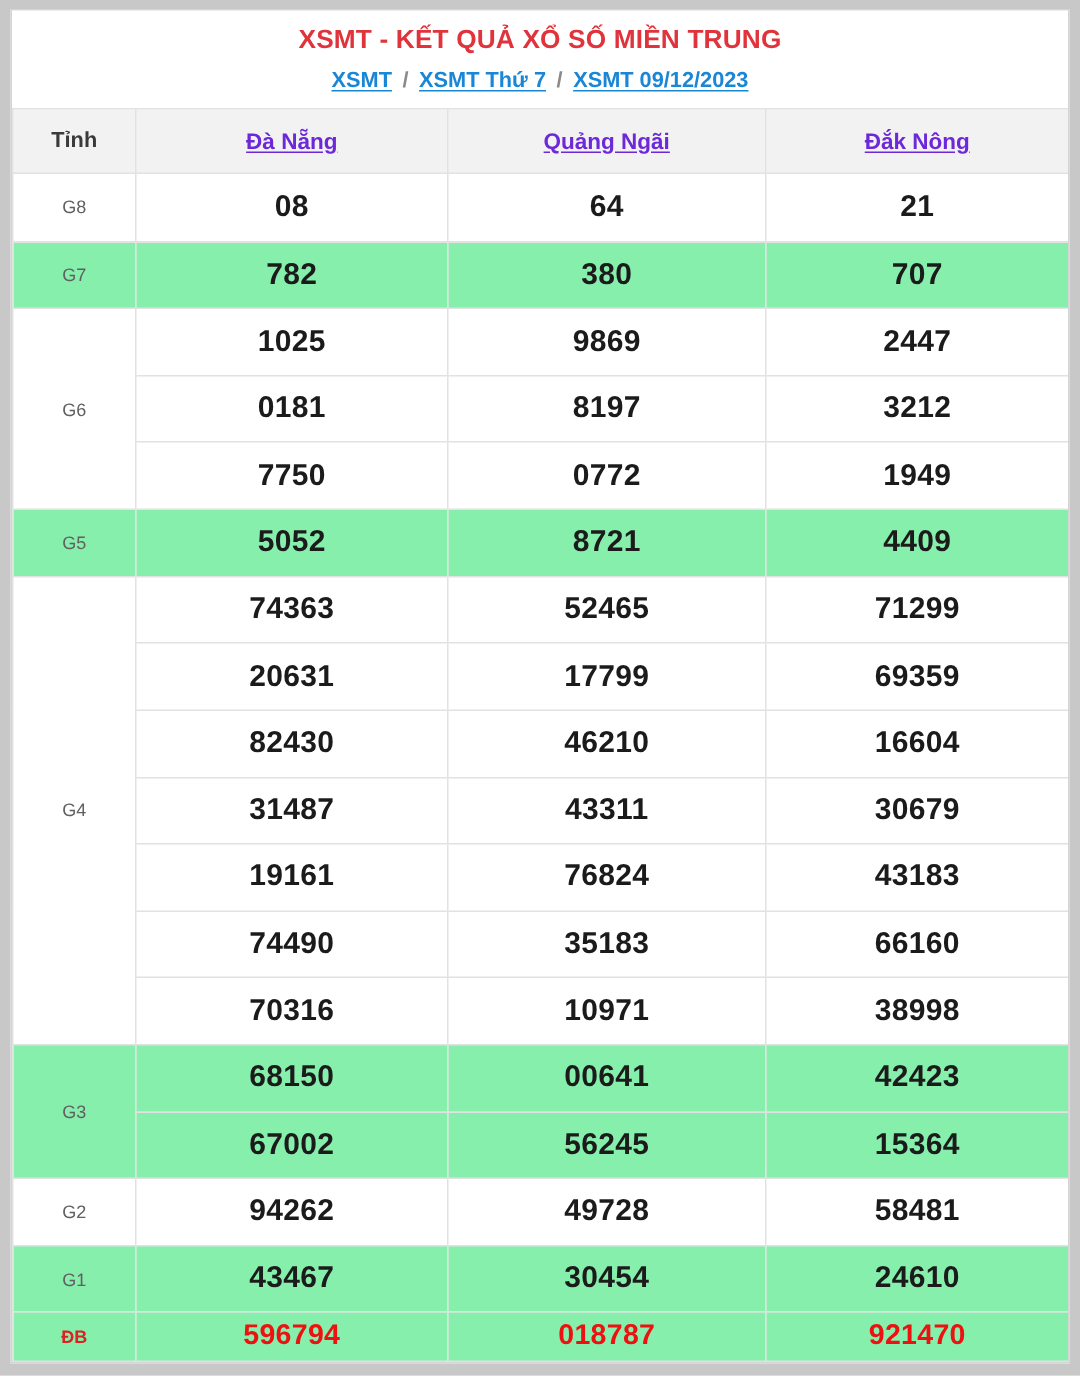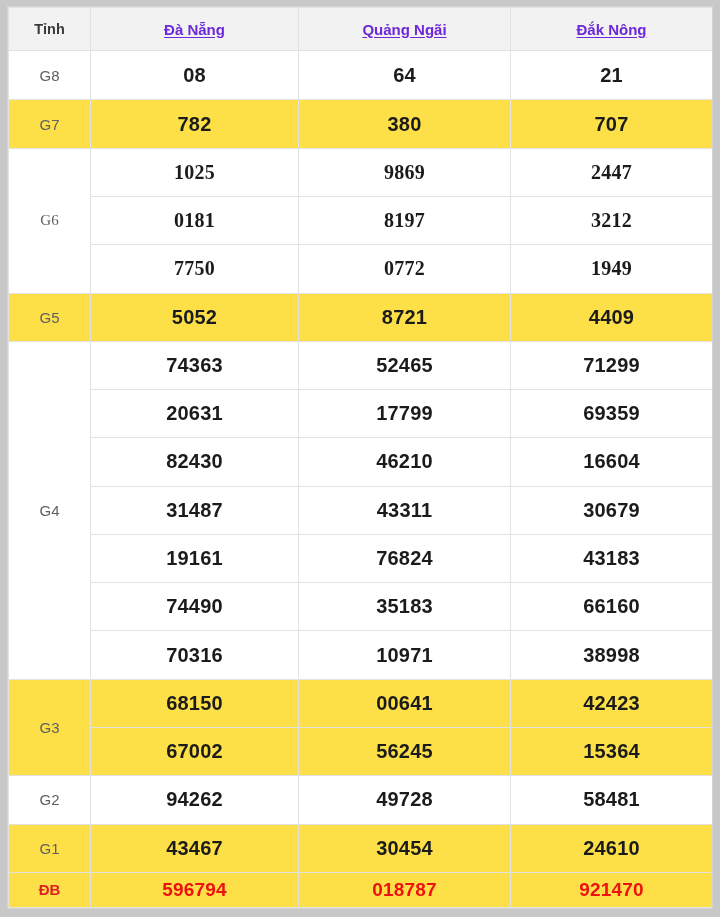--- a/index.html
+++ b/index.html
@@ -99,54 +99,64 @@
   thead th a {
     color: #6d28d9;
     text-decoration: underline;
     text-underline-offset: 2px;
     font-size: 15px;
     font-weight: 700;
   }
 
   td.label {
     color: #606060;
-    font-size: 15px;
+    font-size: 12px;
     font-weight: 400;
     background: inherit;
   }
 
   td.num {
     color: #1b1b1b;
     font-size: 20px;
     font-weight: 700;
     letter-spacing: 0.2px;
   }
 
-  tr.shade > td { background: #fde047; }
+  tr.shade > td { background: #86efac; }
   tr.plain > td { background: #ffffff; }
 
   tr.row-g8 td { height: 45px; }
   tr.row-g7 td { height: 44px; }
-  tr.row-g6 td { height: 44px; font-family: Liberation Serif, serif; }
+  tr.row-g6 td { height: 44px; }
   tr.row-g5 td { height: 44px; }
   tr.row-g4 td { height: 44px; }
   tr.row-g3 td { height: 44px; }
   tr.row-g2 td { height: 44px; }
   tr.row-g1 td { height: 44px; }
   tr.row-db td { height: 32px; }
 
   tr.row-db td.label { color: #e02020; font-weight: 700; }
   tr.row-db td.num  { color: #ee1111; font-weight: 700; font-size: 19px; }
 </style>
 </head>
 <body>
 
 <div class="page">
   <div class="card">
 
+    <div class="head">
+      <div class="title">XSMT - KẾT QUẢ XỔ SỐ MIỀN TRUNG</div>
+      <div class="crumbs">
+        <a href="#">XSMT</a>
+        <span class="sep">/</span>
+        <a href="#">XSMT Thứ 7</a>
+        <span class="sep">/</span>
+        <a href="#">XSMT 09/12/2023</a>
+      </div>
+    </div>
 
     <table class="results">
       <colgroup>
         <col class="c0">
           <col class="c1">
           <col class="c2">
           <col class="c3">
       </colgroup>
       <thead>
         <tr>

